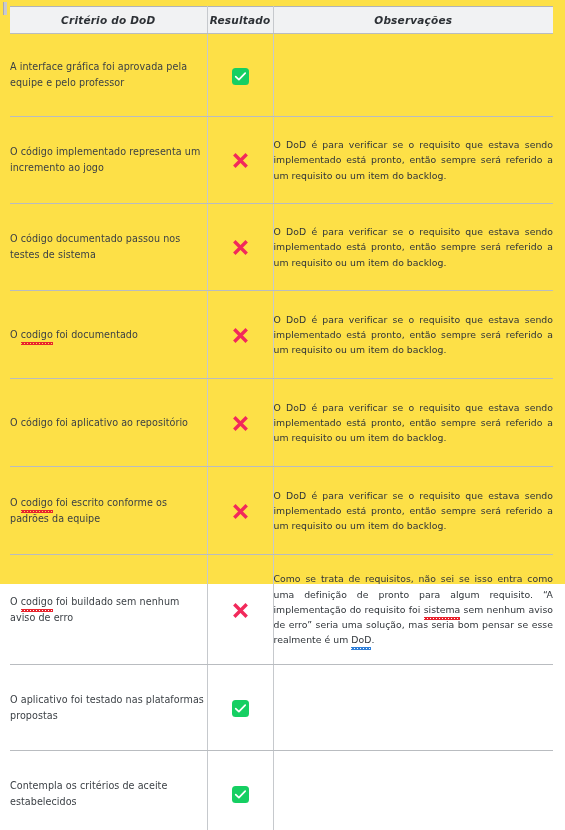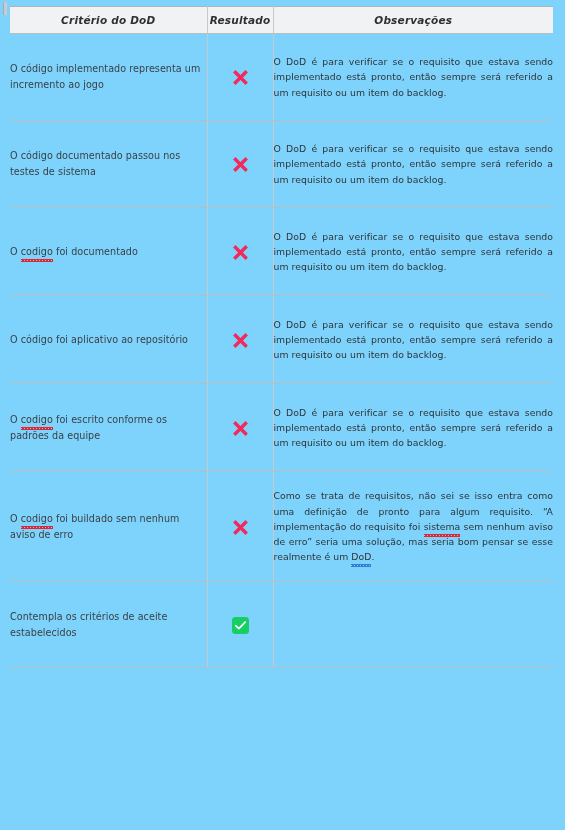--- a/index.html
+++ b/index.html
@@ -11,22 +11,22 @@
     width: 565px;
     height: 830px;
     font-family: "DejaVu Sans", "Liberation Sans", sans-serif;
     color: #33383d;
     overflow: hidden;
   }
 
   .page {
     position: relative;
     width: 565px;
-    height: 830px;
-    background: #7dd3fc;
+    height: 584px;
+    background: #fde047;
     text-decoration: underline;
   }
 
   
   .move-handle {
     position: absolute;
     left: 3px;
     top: 2px;
     width: 3px;
     height: 13px;
@@ -206,20 +206,27 @@
         <col class="c-obs">
       </colgroup>
       <thead>
         <tr>
           <th>Critério do DoD</th>
           <th>Resultado</th>
           <th>Observações</th>
         </tr>
       </thead>
       <tbody id="tbody">
+          <tr style="height: 83px;">
+            <td class="criterio">A interface gráfica foi aprovada pela equipe e pelo professor</td>
+            <td class="resultado"><span class="icon-check" style="background:#15CF62"><svg width="17" height="17" viewBox="0 0 17 17">
+                  <path d="M3.7 8.7 L6.9 11.7 L13.2 5.2" fill="none" stroke="#FFFFFF" stroke-width="1.7" stroke-linecap="round" stroke-linejoin="round"></path>
+                </svg></span></td>
+            <td class="obs empty"></td>
+          </tr>
           <tr style="height: 87px;">
             <td class="criterio">O código implementado representa um incremento ao jogo</td>
             <td class="resultado"><span class="icon-cross"><svg width="19" height="19" viewBox="0 0 19 19">
                   <path d="M3.3 3.3 L15.7 15.7 M15.7 3.3 L3.3 15.7" fill="none" stroke="#F2295B" stroke-width="3.4" stroke-linecap="butt"></path>
                 </svg></span></td>
             <td class="obs">O DoD é para verificar se o requisito que estava sendo implementado está pronto, então sempre será referido a um requisito ou um item do backlog.</td>
           </tr>
           <tr style="height: 87px;">
             <td class="criterio">O código documentado passou nos testes de sistema</td>
             <td class="resultado"><span class="icon-cross"><svg width="19" height="19" viewBox="0 0 19 19">
@@ -247,20 +254,27 @@
                   <path d="M3.3 3.3 L15.7 15.7 M15.7 3.3 L3.3 15.7" fill="none" stroke="#F2295B" stroke-width="3.4" stroke-linecap="butt"></path>
                 </svg></span></td>
             <td class="obs">O DoD é para verificar se o requisito que estava sendo implementado está pronto, então sempre será referido a um requisito ou um item do backlog.</td>
           </tr>
           <tr style="height: 110px;">
             <td class="criterio">O <span class="sq-red">codigo</span> foi buildado sem nenhum aviso de erro</td>
             <td class="resultado"><span class="icon-cross"><svg width="19" height="19" viewBox="0 0 19 19">
                   <path d="M3.3 3.3 L15.7 15.7 M15.7 3.3 L3.3 15.7" fill="none" stroke="#F2295B" stroke-width="3.4" stroke-linecap="butt"></path>
                 </svg></span></td>
             <td class="obs">Como se trata de requisitos, não sei se isso entra como uma definição de pronto para algum requisito. “A implementação do requisito foi <span class="sq-red">sistema</span> sem nenhum aviso de erro” seria uma solução, mas seria bom pensar se esse realmente é um <span class="sq-blue">DoD</span>.</td>
+          </tr>
+          <tr style="height: 86px;">
+            <td class="criterio">O aplicativo foi testado nas plataformas propostas</td>
+            <td class="resultado"><span class="icon-check" style="background:#15CF62"><svg width="17" height="17" viewBox="0 0 17 17">
+                  <path d="M3.7 8.7 L6.9 11.7 L13.2 5.2" fill="none" stroke="#FFFFFF" stroke-width="1.7" stroke-linecap="round" stroke-linejoin="round"></path>
+                </svg></span></td>
+            <td class="obs empty"></td>
           </tr>
           <tr style="height: 86px;">
             <td class="criterio">Contempla os critérios de aceite estabelecidos</td>
             <td class="resultado"><span class="icon-check" style="background:#15CF62"><svg width="17" height="17" viewBox="0 0 17 17">
                   <path d="M3.7 8.7 L6.9 11.7 L13.2 5.2" fill="none" stroke="#FFFFFF" stroke-width="1.7" stroke-linecap="round" stroke-linejoin="round"></path>
                 </svg></span></td>
             <td class="obs empty"></td>
           </tr>
         </tbody>
     </table>

